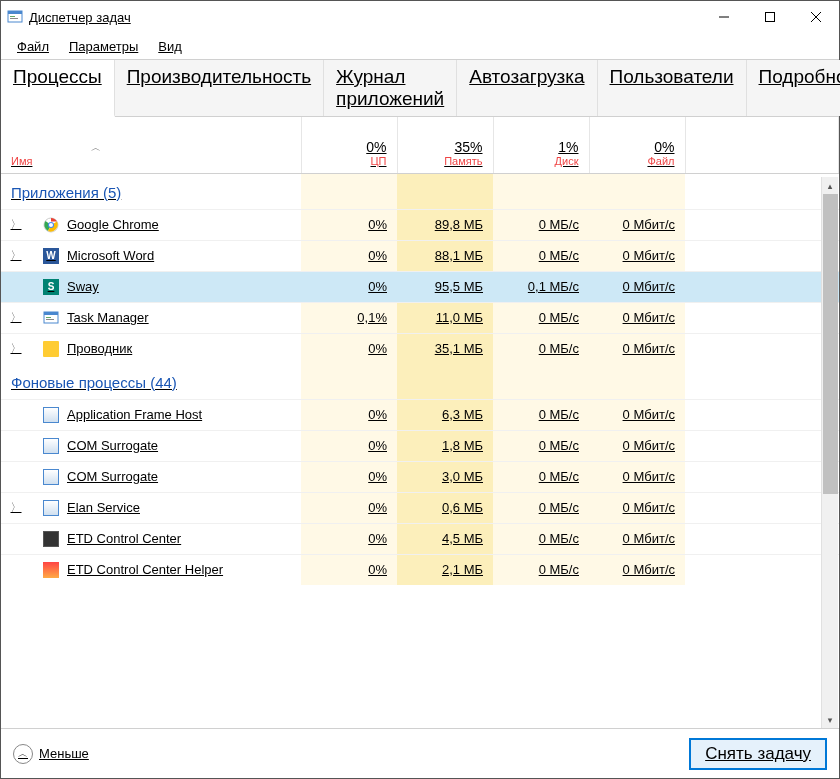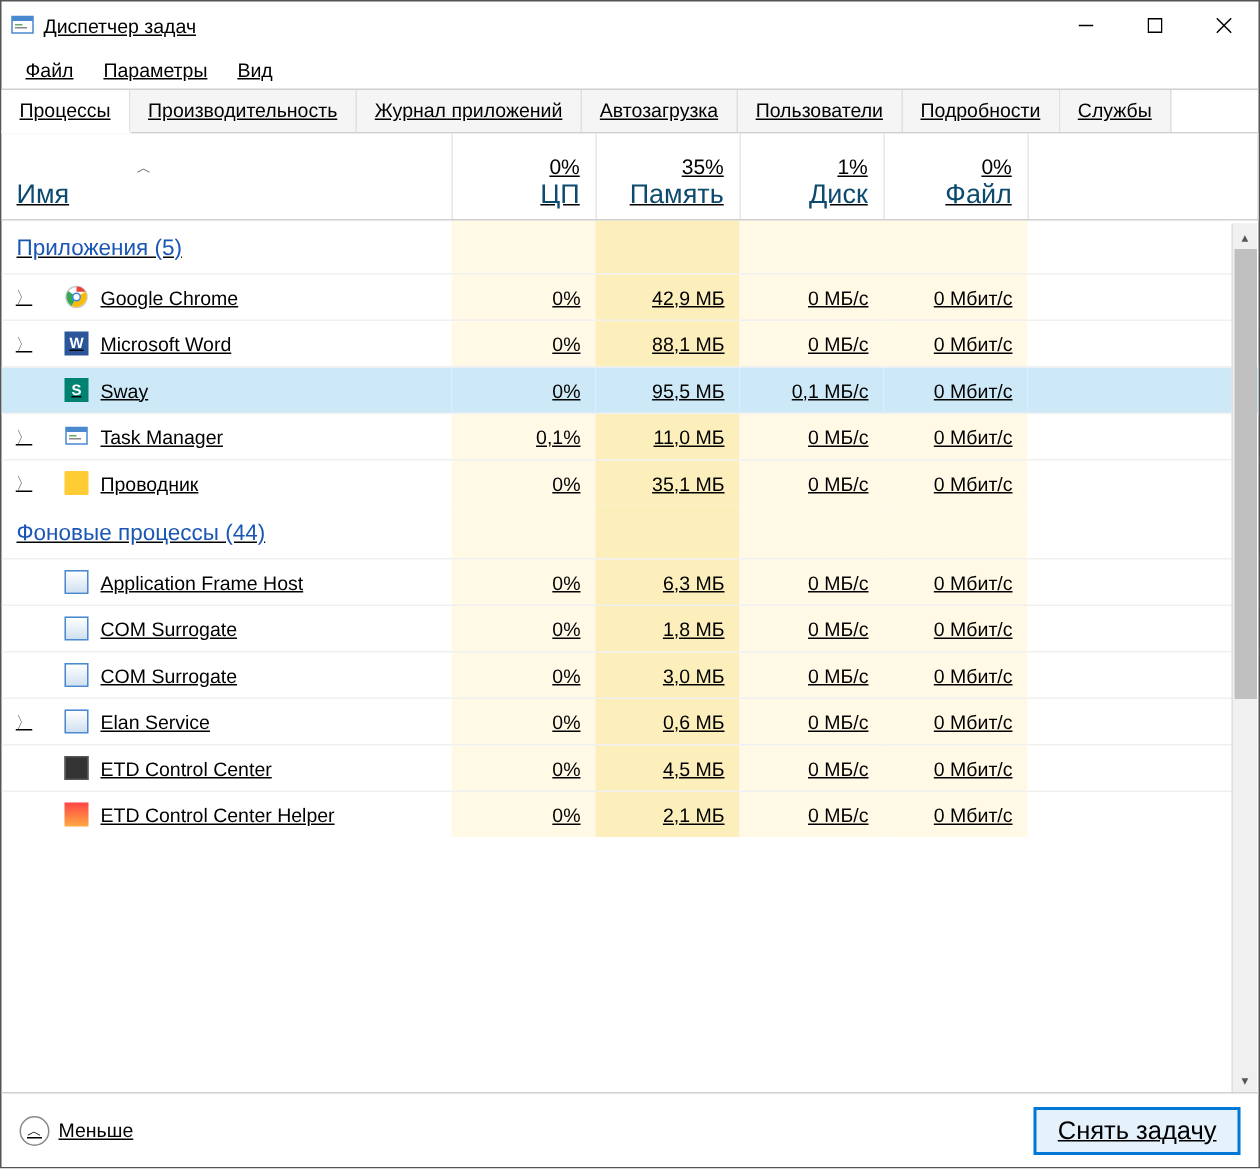--- a/index.html
+++ b/index.html
@@ -10,37 +10,37 @@
 .titlebar .app-icon { width: 16px; height: 16px; margin-right: 6px; }
 .titlebar .title { flex: 1; font-size: 13px; }
 .titlebar .win-controls { display: flex; }
 .titlebar .win-btn { width: 46px; height: 32px; display: flex; align-items: center; justify-content: center; cursor: default; }
 .titlebar .win-btn svg { width: 10px; height: 10px; }
 
 .menubar { height: 26px; display: flex; align-items: center; padding: 0 6px; }
 .menubar .menu-item { padding: 3px 10px; font-size: 13px; }
 
 .tabs { display: flex; border-top: 1px solid #d0d0d0; border-bottom: 1px solid #d0d0d0; }
-.tabs .tab { padding: 6px 12px; font-size: 13px; border-right: 1px solid #e0e0e0; cursor: default; }
+.tabs .tab { padding: 6px 12px; font-size: 19px; border-right: 1px solid #e0e0e0; cursor: default; }
 .tabs .tab.active { background: #fff; border-bottom: 2px solid #fff; margin-bottom: -1px; }
 .tabs .tab:not(.active) { background: #f5f5f5; }
 
 .table-wrap { flex: 1; overflow: hidden; position: relative; }
 .table { width: 100%; border-collapse: collapse; table-layout: fixed; }
 .table col.name { width: 300px; }
 .table col.cpu { width: 96px; }
 .table col.mem { width: 96px; }
 .table col.disk { width: 96px; }
 .table col.net { width: 96px; }
 .table col.rest { }
 
 .headers th { text-align: right; padding: 14px 10px 6px 6px; font-weight: normal; border-right: 1px solid #e6e6e6; border-bottom: 1px solid #d0d0d0; vertical-align: bottom; height: 56px; background: #fff; font-size: 12px; }
 .headers th.name { text-align: left; padding-left: 10px; vertical-align: bottom; }
 .headers th .pct { display: block; font-size: 14px; }
-.headers th .lbl { display: block; font-size: 18px; color: #0c4a6e; }
+.headers th .lbl { display: block; font-size: 11px; color: #ef4444; }
 .sort-caret { display: inline-block; font-size: 10px; color: #555; margin-left: 80px; }
 
 .group td { padding: 10px 1px 8px 10px; color: #1a56b4; font-size: 15px; }
 .group td.stat { background: #fff9e6; }
 .group td.stat.mem { background: #fcefbb; }
 
 .row td { padding: 7px 10px 7px 6px; border-top: 1px solid #f0f0f0; }
 .row td.stat { text-align: right; font-size: 13px; }
 .row td.name-cell { }
 .row .name-inner { display: flex; align-items: center; }
@@ -180,21 +180,21 @@
                     <path d="M2.5 4 L8 8 L5 14 A7 7 0 0 1 2.5 4" fill="#34a853"></path>
                     <path d="M14 4.5 A7 7 0 0 1 5 14 L8 8" fill="#fbbc05"></path>
                     <circle cx="8" cy="8" r="3" fill="#4285f4"></circle>
                     <circle cx="8" cy="8" r="2" fill="#fff"></circle>
                   </svg>
                 </span>
                 <span class="proc-name">Google Chrome</span>
               </div>
             </td>
             <td class="stat">0%</td>
-            <td class="stat mem">42,9 МБ</td>
+            <td class="stat mem">89,8 МБ</td>
             <td class="stat">0 МБ/с</td>
             <td class="stat">0 Мбит/с</td>
             <td></td>
           </tr>
           <tr class="row">
             <td class="name-cell">
               <div class="name-inner">
                 <span class="chevron">〉</span>
                 <span class="gap"></span>
                 <span class="app-ic">

